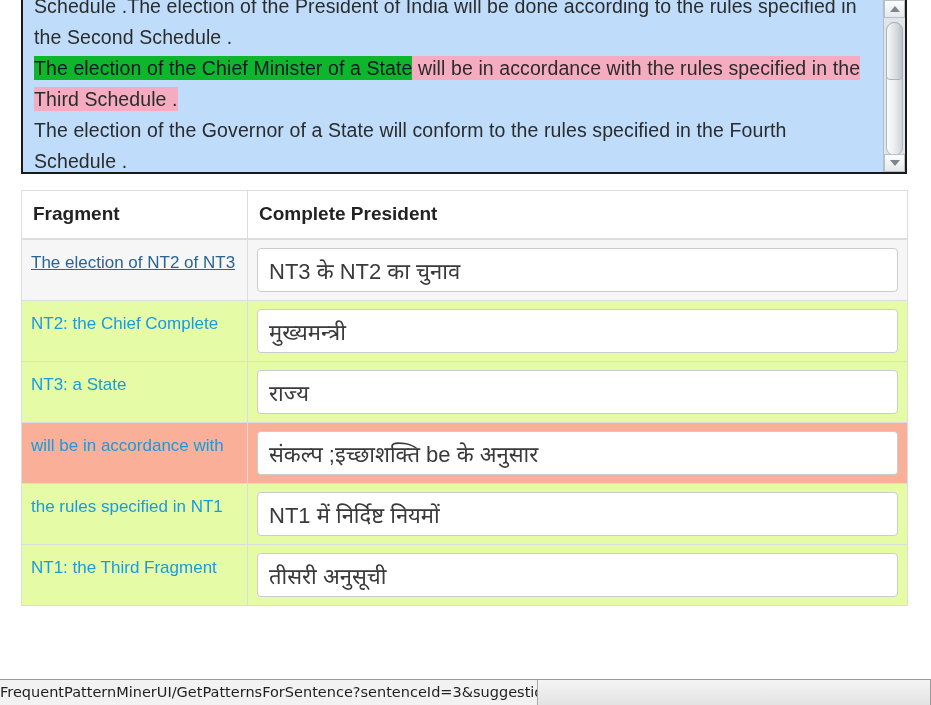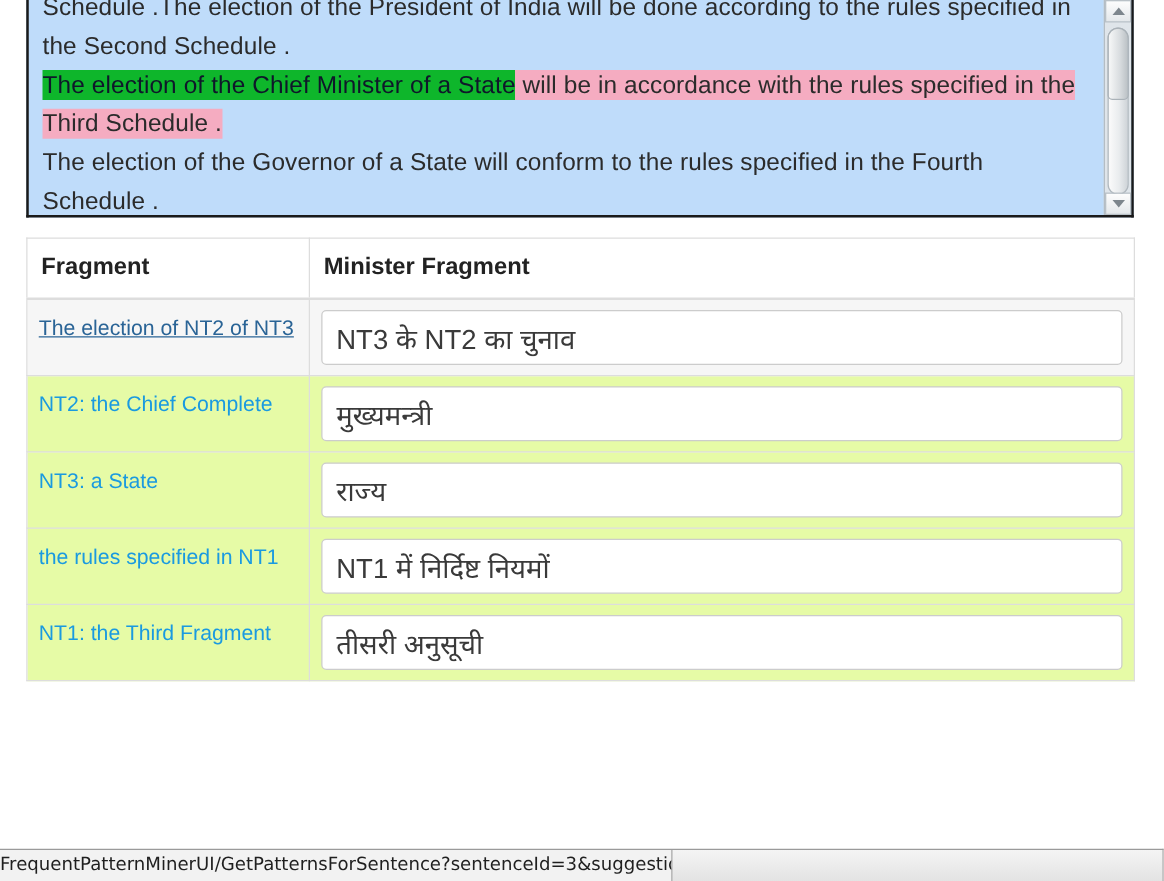--- a/index.html
+++ b/index.html
@@ -255,36 +255,40 @@
 
   <div class="table-wrap">
     <table class="frag-table">
       <colgroup>
         <col class="c-frag">
         <col class="c-comp">
       </colgroup>
       <thead>
         <tr>
           <th>Fragment</th>
-          <th>Minister Fragment</th>
+          <th>Complete President</th>
         </tr>
       </thead>
       <tbody id="frag-body">
           <tr class="row-white">
             <td class="frag-cell"><span class="frag-link">The election of NT2 of NT3</span></td>
             <td class="comp-cell"><input type="text" class="frag-input" value="NT3 के NT2 का चुनाव" style=""></td>
           </tr>
           <tr class="row-green">
             <td class="frag-cell"><span class="frag-plain">NT2: the Chief Complete</span></td>
             <td class="comp-cell"><input type="text" class="frag-input" value="मुख्यमन्त्री" style=""></td>
           </tr>
           <tr class="row-green">
             <td class="frag-cell"><span class="frag-plain">NT3: a State</span></td>
             <td class="comp-cell"><input type="text" class="frag-input" value="राज्य" style=""></td>
           </tr>
+          <tr class="row-salmon">
+            <td class="frag-cell"><span class="frag-plain">will be in accordance with</span></td>
+            <td class="comp-cell"><input type="text" class="frag-input" value="संकल्प ;इच्छाशक्ति be के अनुसार" style=""></td>
+          </tr>
           <tr class="row-green">
             <td class="frag-cell"><span class="frag-plain">the rules specified in NT1</span></td>
             <td class="comp-cell"><input type="text" class="frag-input" value="NT1 में निर्दिष्ट नियमों" style=""></td>
           </tr>
           <tr class="row-green">
             <td class="frag-cell"><span class="frag-plain">NT1: the Third Fragment</span></td>
             <td class="comp-cell"><input type="text" class="frag-input" value="तीसरी अनुसूची" style=""></td>
           </tr>
         </tbody>
     </table>

